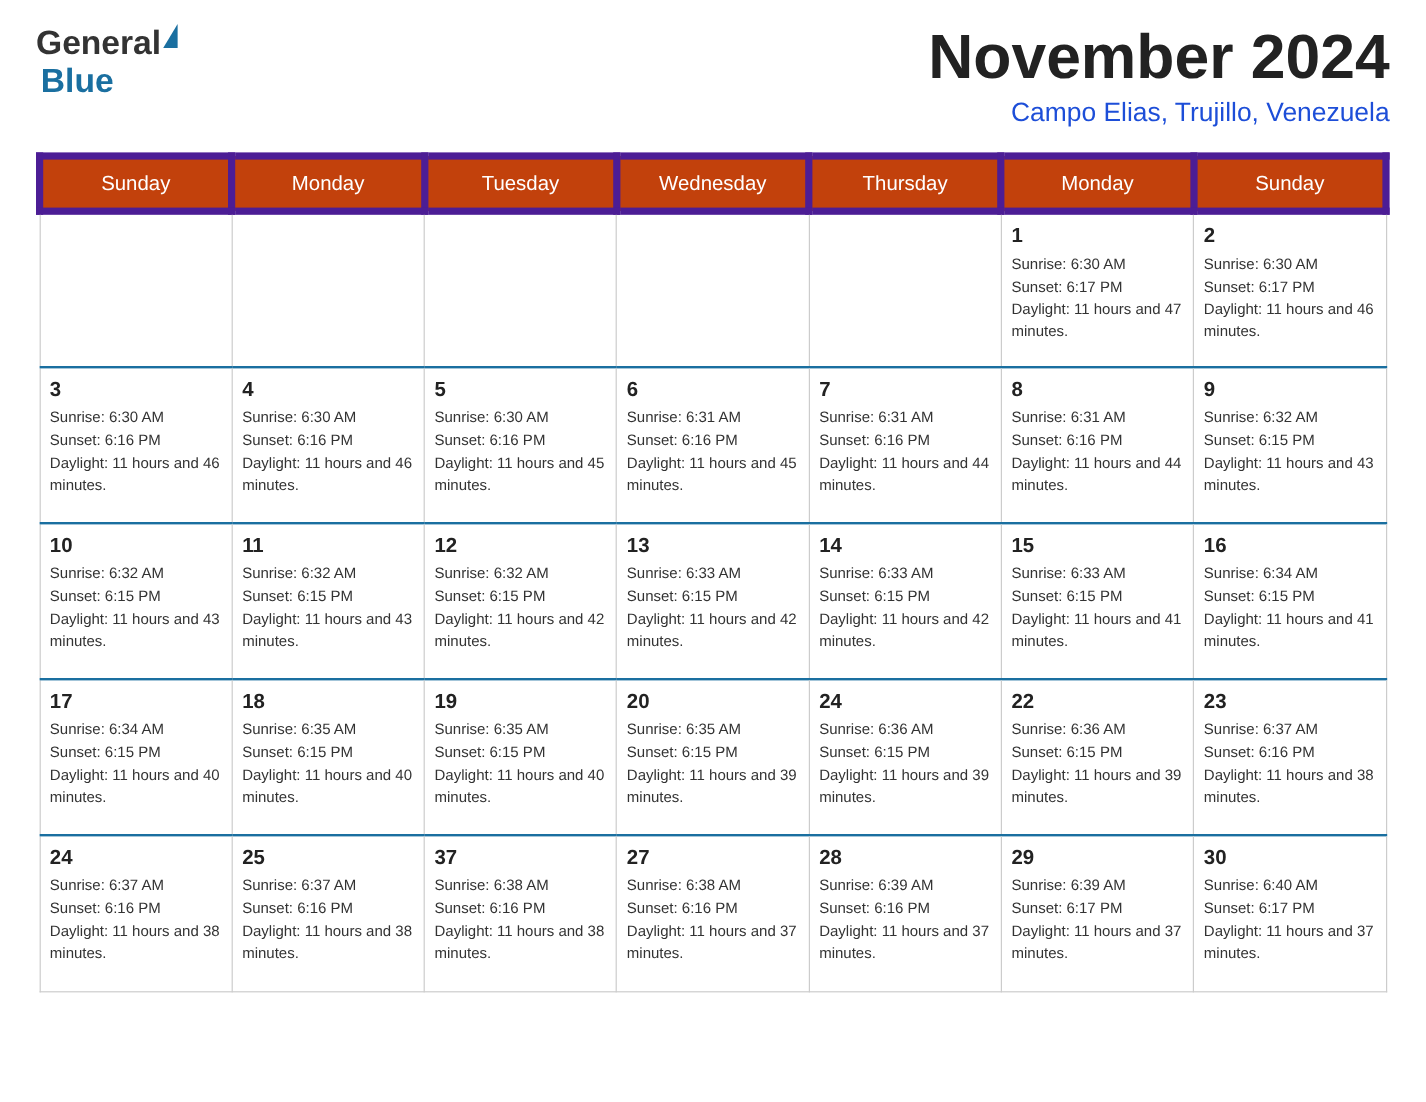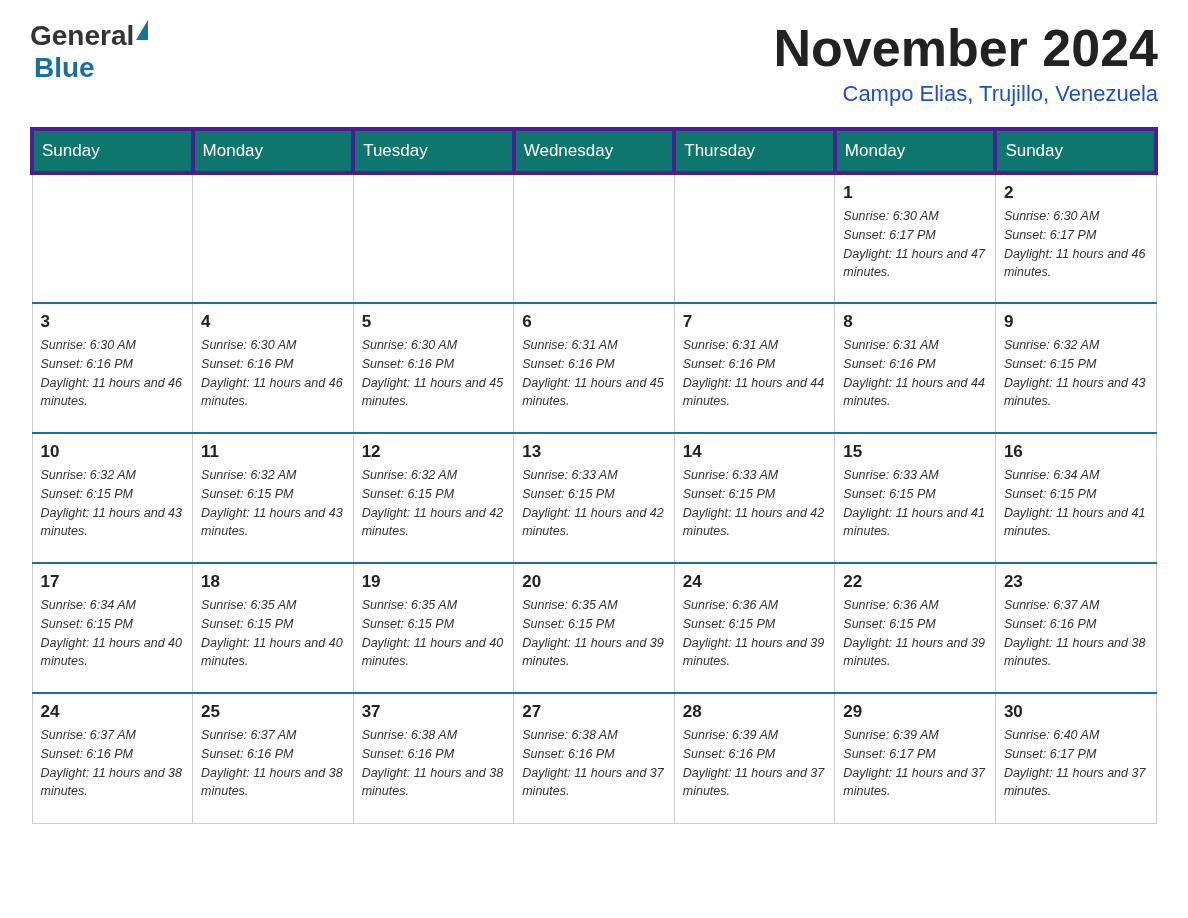--- a/index.html
+++ b/index.html
@@ -55,48 +55,47 @@
       font-size: 22px;
       color: #1d4ed8;
       margin-top: 4px;
     }
     .calendar-table {
       width: 100%;
       border-collapse: collapse;
       table-layout: fixed;
     }
     .calendar-table thead tr th {
-      background-color: #0f766e;
+      background-color: #c2410c;
       color: #fff;
       font-size: 17px;
       font-weight: normal;
       padding: 10px 8px;
-      text-align: left;
-      border: 4px solid #4c1d95;
+      text-align: center;
+      border: 6px solid #4c1d95;
     }
     .calendar-table tbody tr td {
       vertical-align: top;
       padding: 8px 8px;
       border: 1px solid #ccc;
       border-top: 2px solid #1a6fa0;
       font-size: 13px;
       height: 130px;
     }
     .day-number {
       font-size: 17px;
       font-weight: bold;
       color: #222;
       display: block;
       margin-bottom: 4px;
     }
     .day-info {
       font-size: 12.5px;
       color: #333;
       line-height: 1.5;
-      font-style: italic;
     }
     .empty-cell {
       background: #fff;
     }
   </style>
 </head>
 <body>
 
 <div class="header-area">
   <div class="logo-container">

